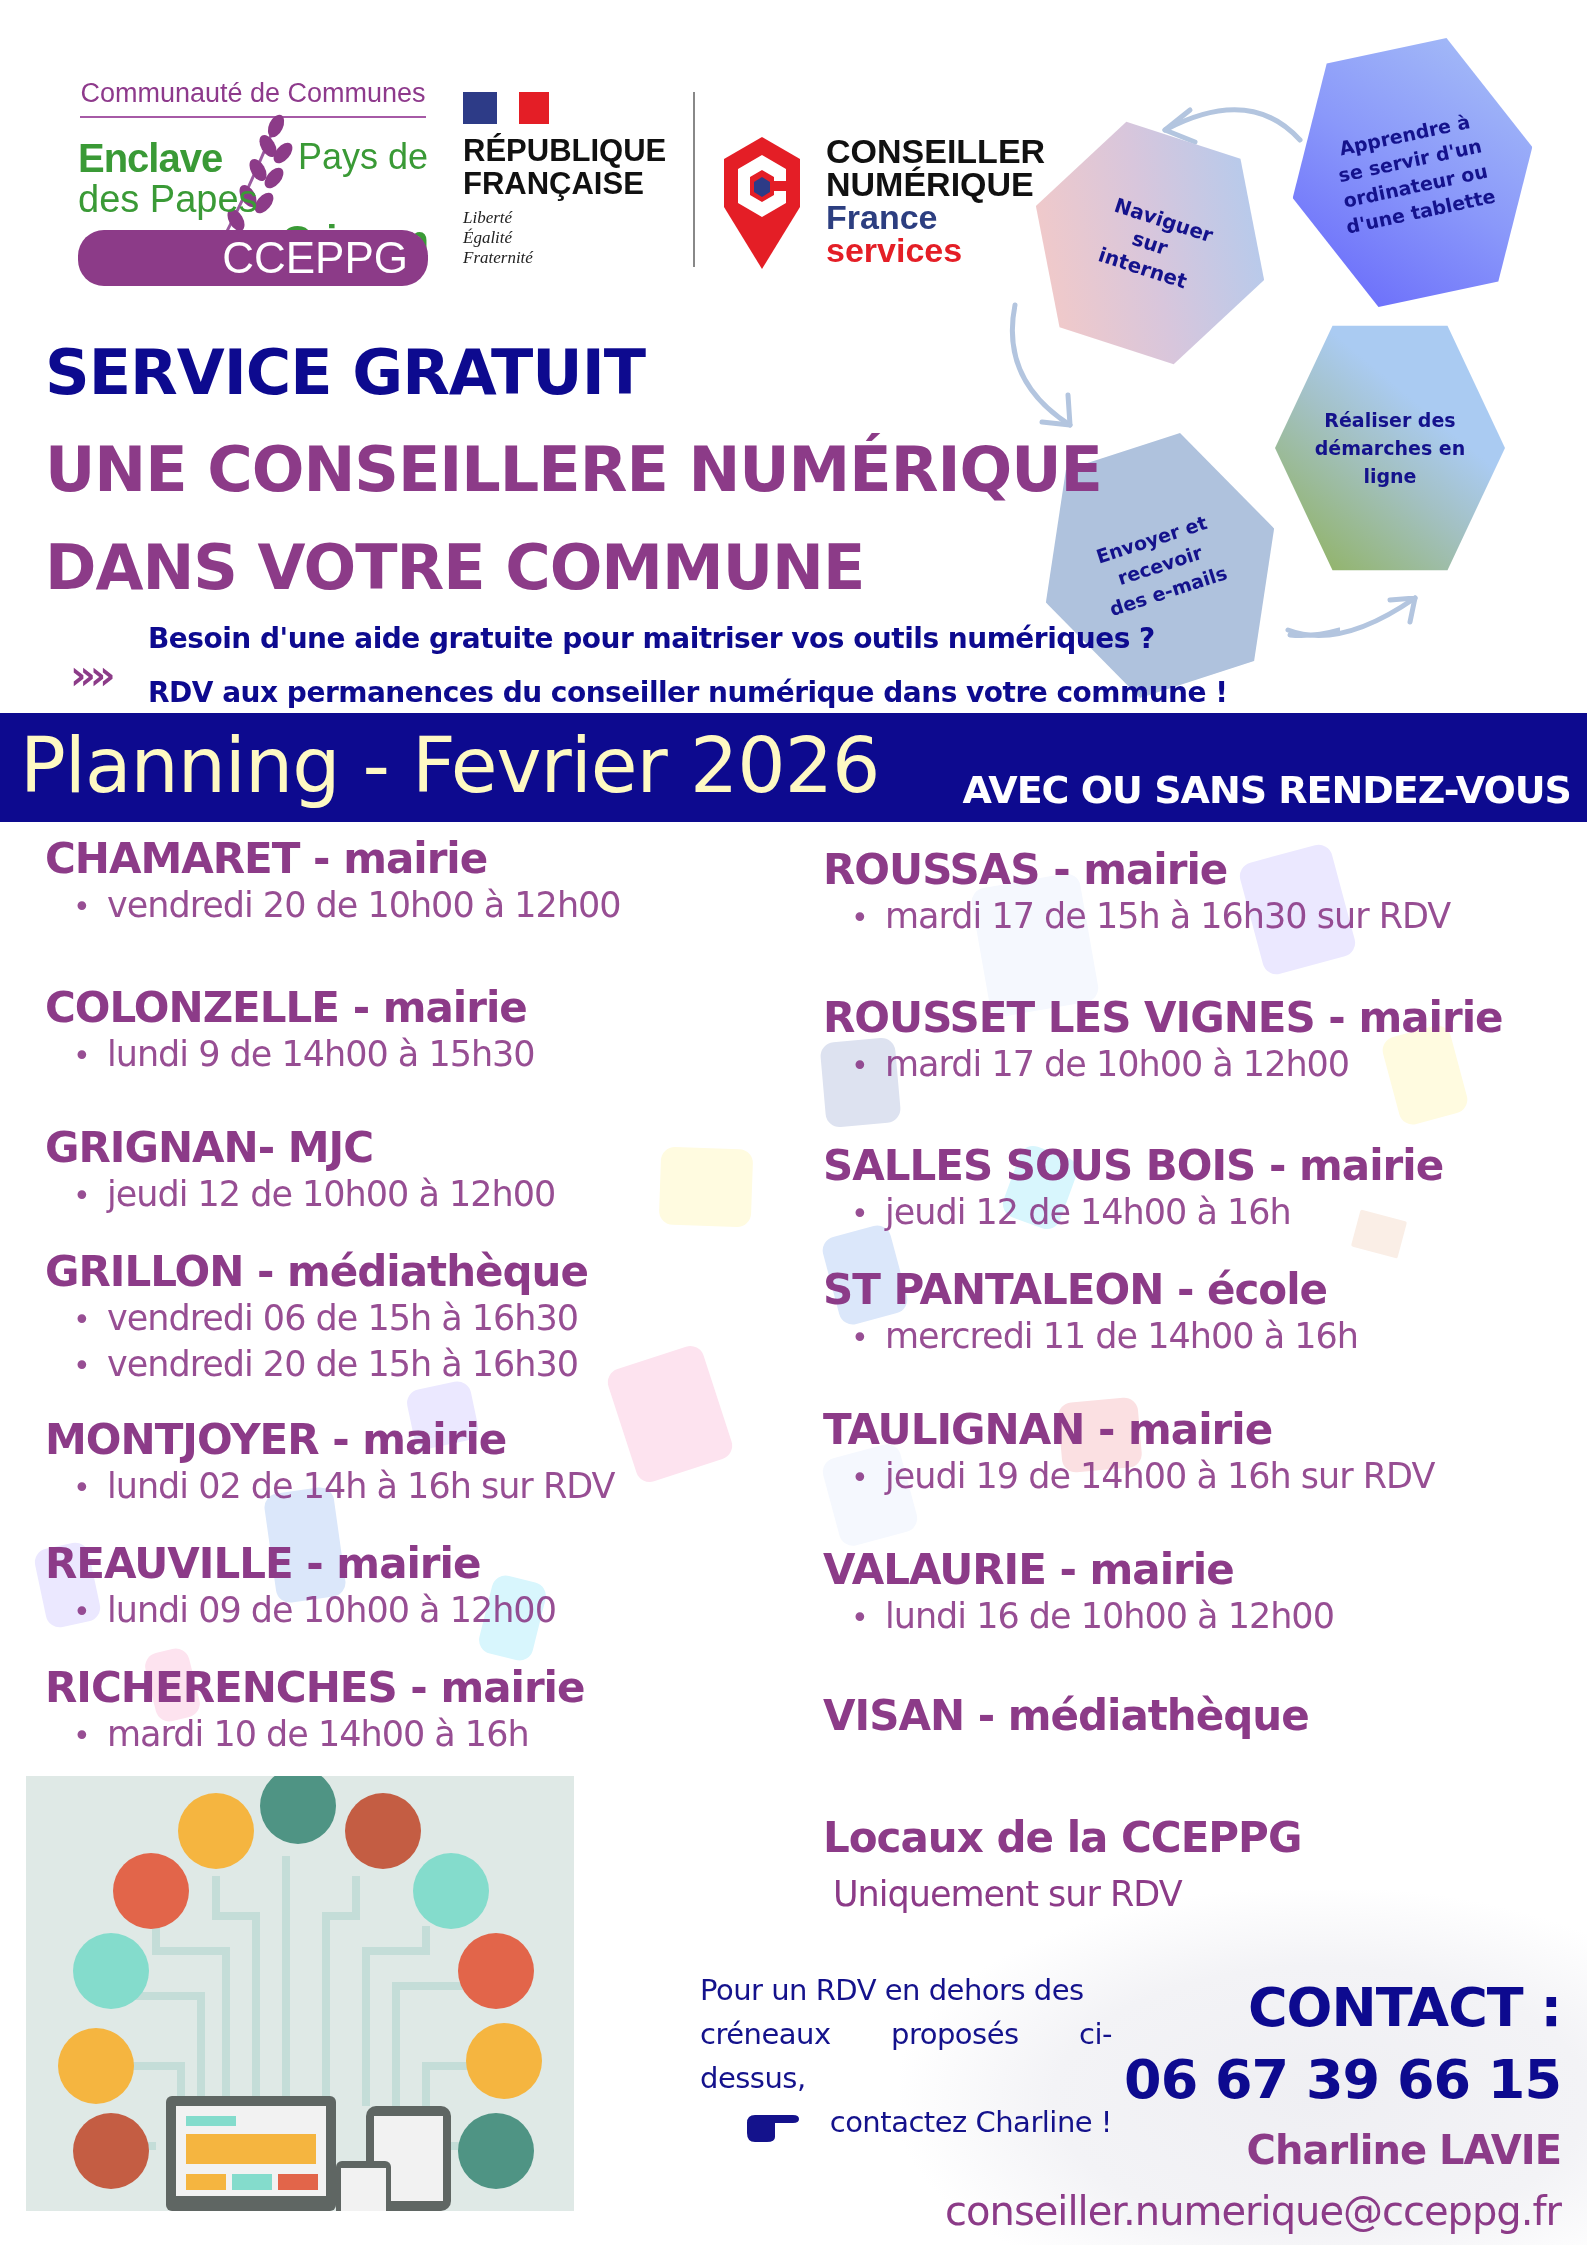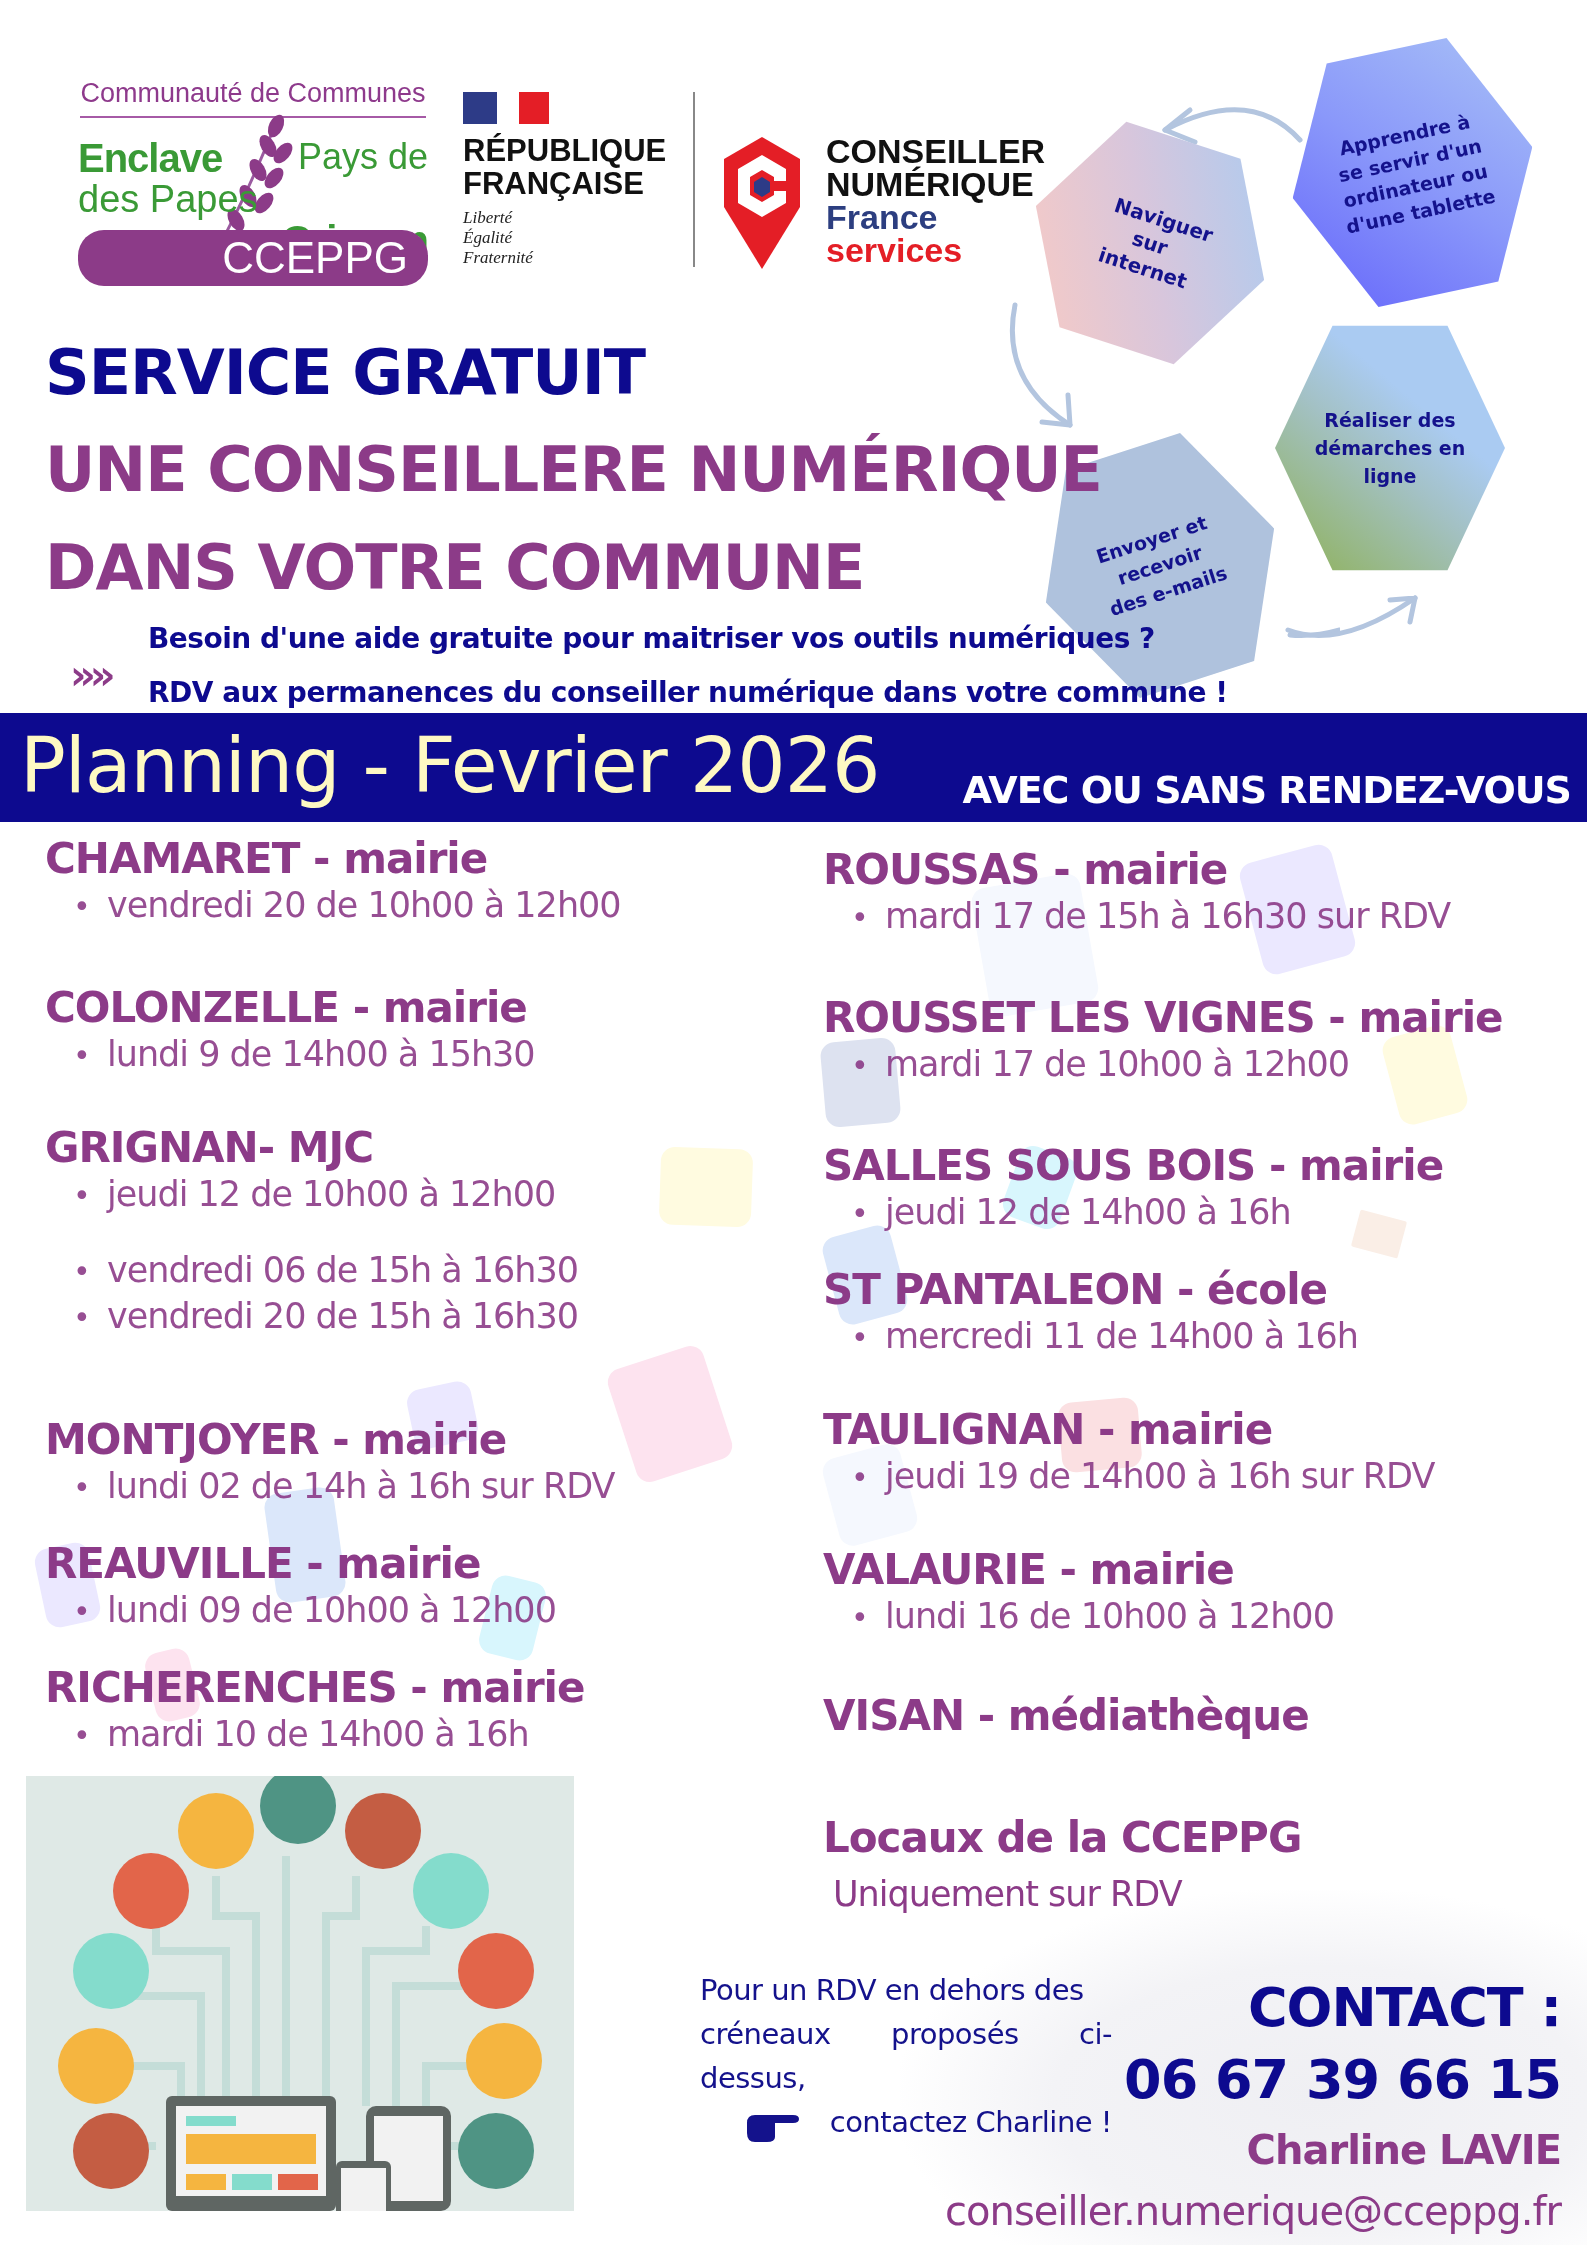--- a/index.html
+++ b/index.html
@@ -204,20 +204,21 @@
       <li>lundi 9 de 14h00 à 15h30</li>
     </ul>
 </div>
 <div class="loc" style="left:45px;top:1124px;">
   <h3>GRIGNAN- MJC</h3>
   <ul>
       <li>jeudi 12 de 10h00 à 12h00</li>
     </ul>
 </div>
 <div class="loc" style="left:45px;top:1248px;">
+  <h3>GRILLON - médiathèque</h3>
   <ul>
     <li>vendredi 06 de 15h à 16h30</li>
     <li>vendredi 20 de 15h à 16h30</li>
   </ul>
 </div>
 <div class="loc" style="left:45px;top:1416px;">
   <h3>MONTJOYER - mairie</h3>
   <ul>
       <li>lundi 02 de 14h à 16h sur RDV</li>
     </ul>

